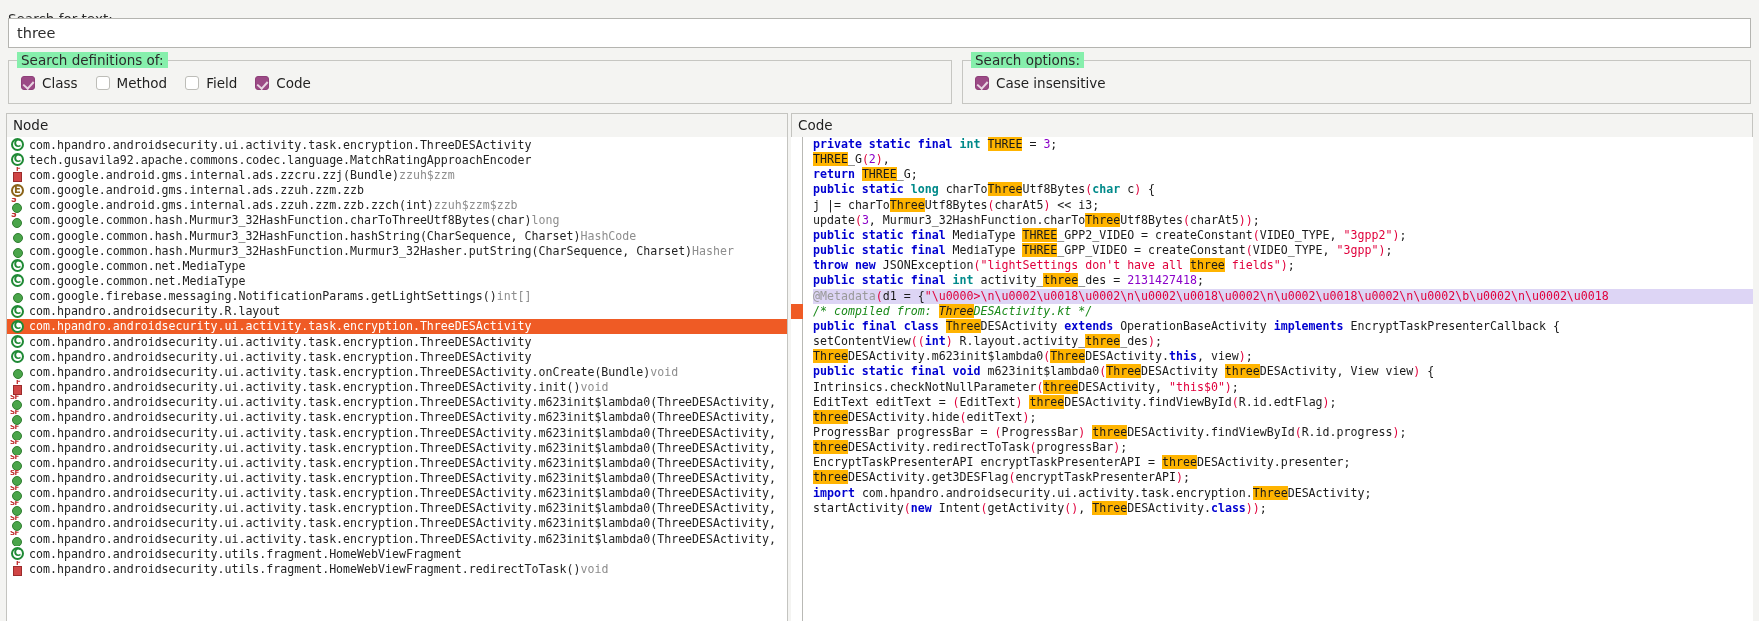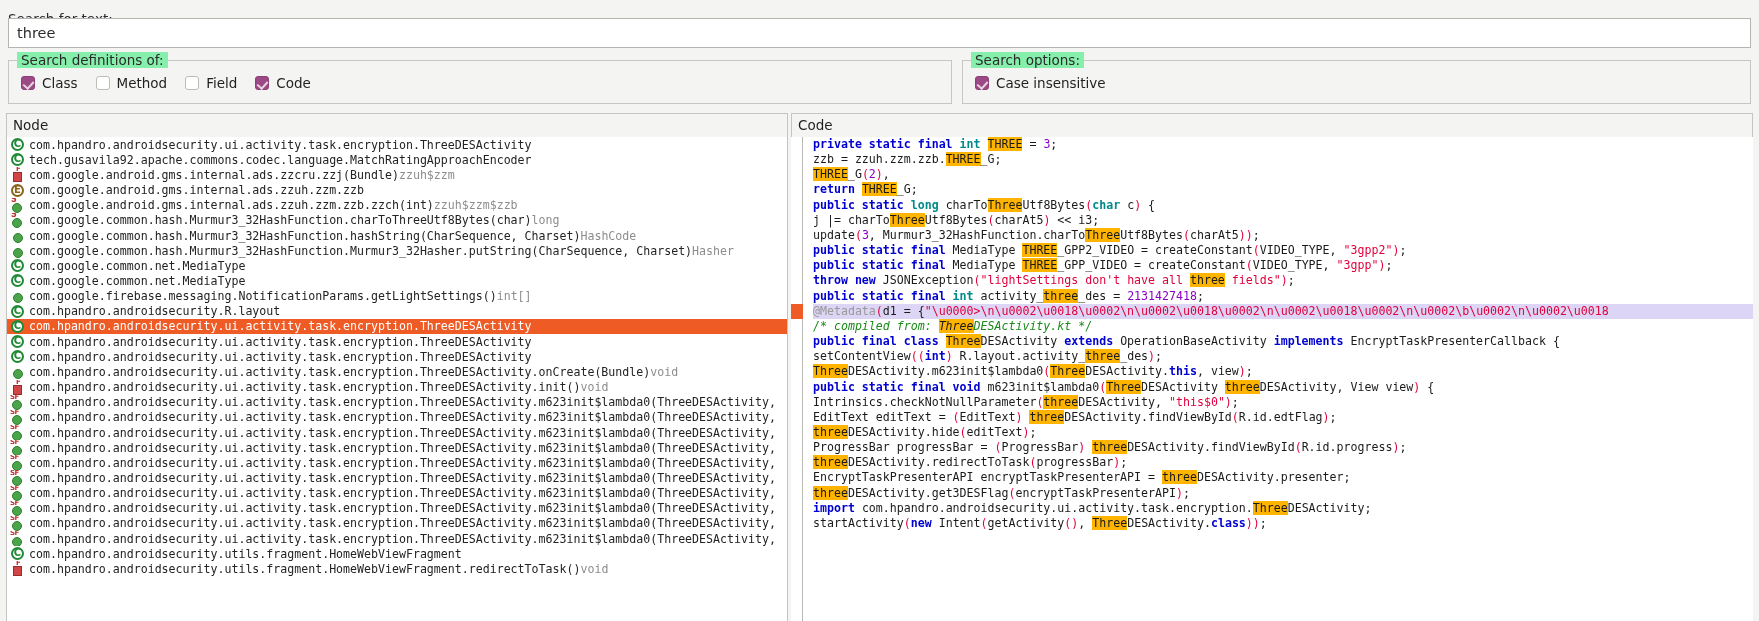--- a/index.html
+++ b/index.html
@@ -447,21 +447,20 @@
         <span class="dim"> void</span>
       </div>
     </div>
 
   <div class="pane-body" id="body-code">
     <div id="code-gutter">
         <div class="marker" style="top: 166.76px;"></div>
       </div>
     <div id="code-lines">
         <div class="code-line"><span class="kw">private static final </span><span class="ty">int </span><span class="hl">THREE</span><span class="plain"> = </span><span class="num">3</span><span class="plain">;</span></div>
-        <div class="code-line"><span class="plain">zzb = zzuh.zzm.zzb.</span><span class="hl">THREE</span><span class="plain">_G;</span></div>
         <div class="code-line"><span class="hl">THREE</span><span class="plain">_G</span><span class="pun">(</span><span class="num">2</span><span class="pun">)</span><span class="plain">,</span></div>
         <div class="code-line"><span class="kw">return </span><span class="hl">THREE</span><span class="plain">_G;</span></div>
         <div class="code-line"><span class="kw">public static </span><span class="ty">long </span><span class="plain">charTo</span><span class="hl">Three</span><span class="plain">Utf8Bytes</span><span class="pun">(</span><span class="ty">char</span><span class="plain"> c</span><span class="pun">)</span><span class="plain"> {</span></div>
         <div class="code-line"><span class="plain">j |= charTo</span><span class="hl">Three</span><span class="plain">Utf8Bytes</span><span class="pun">(</span><span class="plain">charAt5</span><span class="pun">)</span><span class="plain"> &lt;&lt; i3;</span></div>
         <div class="code-line"><span class="plain">update</span><span class="pun">(</span><span class="num">3</span><span class="plain">, Murmur3_32HashFunction.charTo</span><span class="hl">Three</span><span class="plain">Utf8Bytes</span><span class="pun">(</span><span class="plain">charAt5</span><span class="pun">))</span><span class="plain">;</span></div>
         <div class="code-line"><span class="kw">public static final </span><span class="plain">MediaType </span><span class="hl">THREE</span><span class="plain">_GPP2_VIDEO = createConstant</span><span class="pun">(</span><span class="plain">VIDEO_TYPE, </span><span class="str">"3gpp2"</span><span class="pun">)</span><span class="plain">;</span></div>
         <div class="code-line"><span class="kw">public static final </span><span class="plain">MediaType </span><span class="hl">THREE</span><span class="plain">_GPP_VIDEO = createConstant</span><span class="pun">(</span><span class="plain">VIDEO_TYPE, </span><span class="str">"3gpp"</span><span class="pun">)</span><span class="plain">;</span></div>
         <div class="code-line"><span class="kw">throw new </span><span class="plain">JSONException</span><span class="pun">(</span><span class="str">"lightSettings don't have all </span><span class="hl">three</span><span class="str"> fields"</span><span class="pun">)</span><span class="plain">;</span></div>
         <div class="code-line"><span class="kw">public static final </span><span class="ty">int </span><span class="plain">activity_</span><span class="hl">three</span><span class="plain">_des = </span><span class="num">2131427418</span><span class="plain">;</span></div>
         <div class="code-line meta-hl"><span class="gray">@Metadata</span><span class="pun">(</span><span class="plain">d1</span><span class="plain"> = {</span><span class="str">"\u0000&gt;\n\u0002\u0018\u0002\n\u0002\u0018\u0002\n\u0002\u0018\u0002\n\u0002\b\u0002\n\u0002\u0018</span></div>

